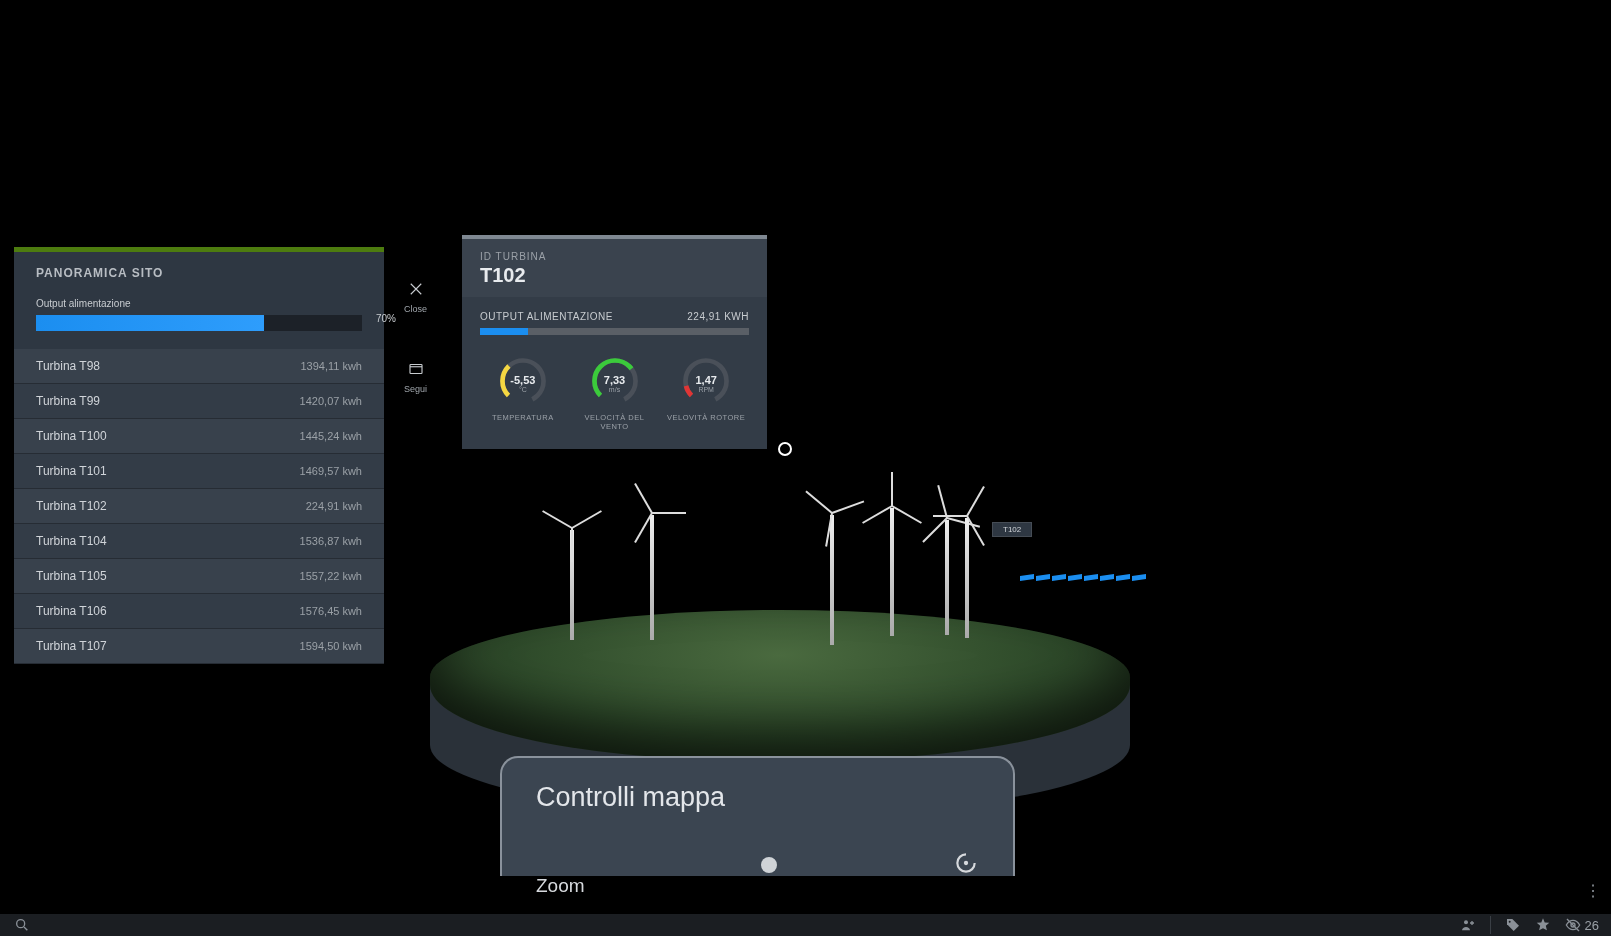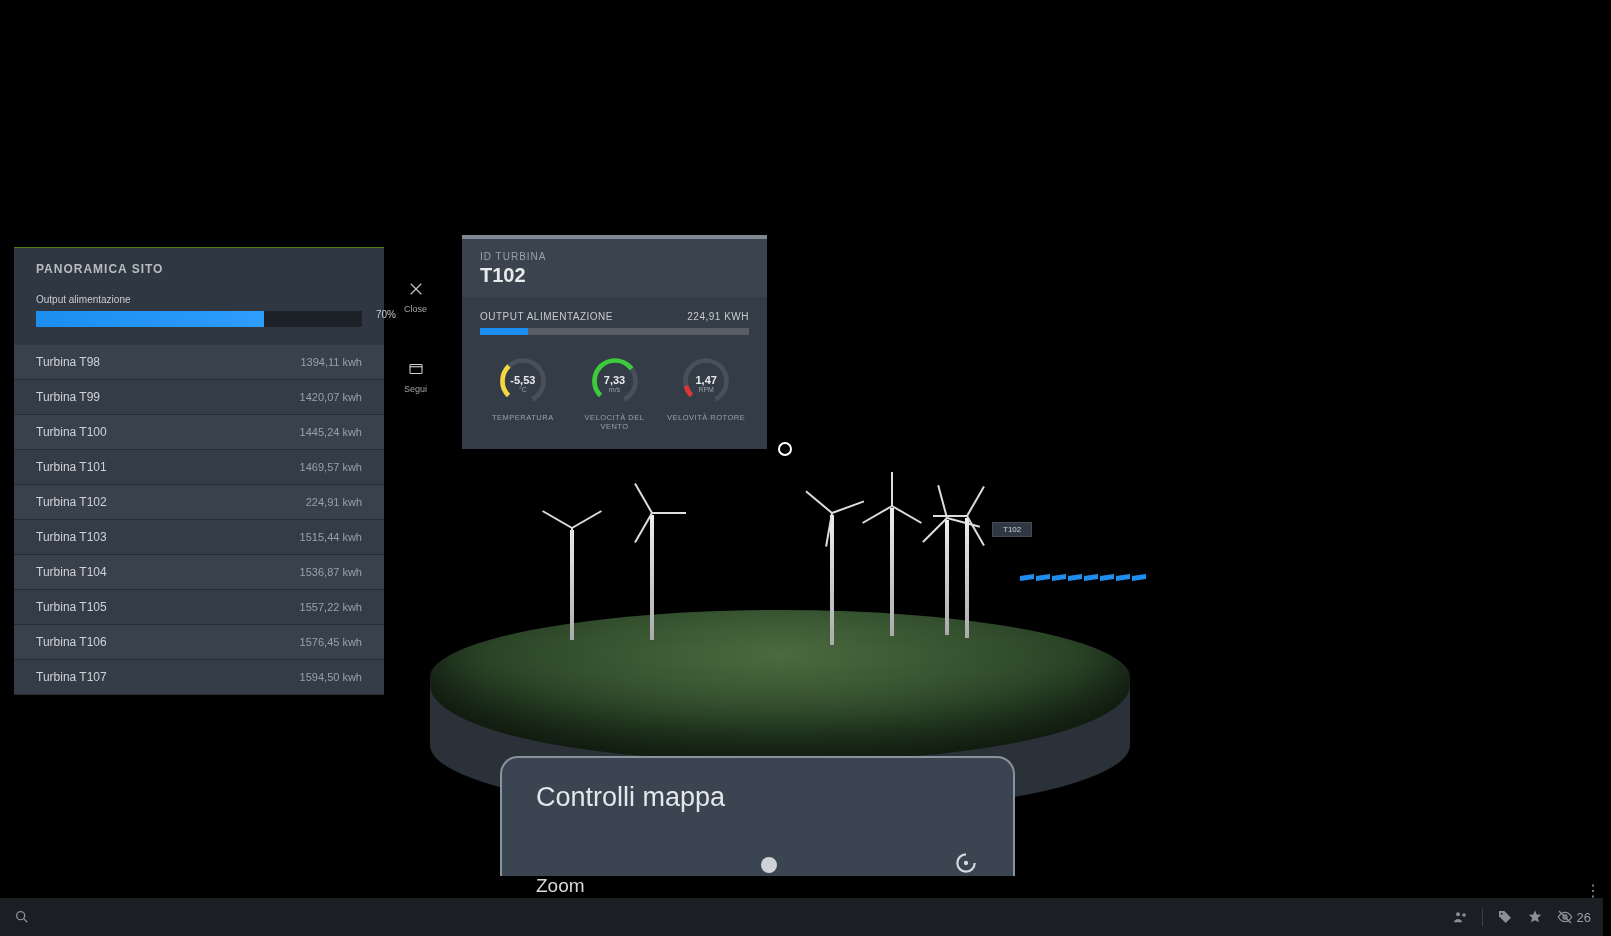--- a/index.html
+++ b/index.html
@@ -13,21 +13,21 @@
   position: relative;
 }
 
 
 .panel-site {
   position: absolute;
   left: 14px;
   top: 247px;
   width: 370px;
   background: #2e3742;
-  border-top: 1px solid #4d7c0f;
+  border-top: 5px solid #4d7c0f;
   box-shadow: 0 4px 12px rgba(0,0,0,.5);
 }
 .panel-site-header { padding: 14px 22px 10px; }
 .panel-site-title { font-size: 12px; letter-spacing: 1px; color: #b8bdc3; font-weight: 600; }
 .po-row { margin-top: 18px; }
 .po-label { font-size: 10px; color: #c8ccd0; margin-bottom: 6px; }
 .po-bar-wrap { position: relative; height: 16px; background: #1c2128; }
 .po-bar-fill { position: absolute; left: 0; top: 0; bottom: 0; background: linear-gradient(90deg,#1b8ef0,#2e9dfc); }
 .po-bar-pct { position: absolute; right: -34px; top: -2px; font-size: 10px; color: #c8ccd0; }
 
@@ -137,21 +137,21 @@
   padding:24px 34px 0;
 }
 .map-controls-title{ font-size:27px; color:#e3e6ea; font-weight:500;}
 .map-zoom-row{ display:flex; justify-content:space-between; align-items:center; margin-top:20px;}
 .map-zoom-lbl{ font-size:19px; color:#d6d9dd;margin-top:42px;}
 .map-slider-knob{ width:16px; height:16px; border-radius:50%; background:#cfd3d7;}
 .map-icon svg{ width:26px; height:26px; fill:#d6d9dd;}
 
 
 .statusbar{
-  position:absolute; left:0; right:8px; bottom:0; height:38px;
+  position:absolute; left:0; right:0; bottom:0; height:22px;
   background:#1b1e22;
   display:flex; justify-content:flex-end; align-items:center;
   padding:0 12px; gap:14px;
 }
 .sb-left{ position:absolute; left:14px; display:flex; align-items:center;}
 .sb-icon{ width:16px; height:16px; fill:#8a9097; cursor:pointer;}
 .sb-sep{ width:1px; height:18px; background:#3a3f45;}
 .sb-count{ font-size:13px; color:#9aa0a6; display:flex; align-items:center; gap:4px;}
 .sb-lock{ position:absolute; right:10px; top:-22px;}
 
@@ -183,24 +183,20 @@
         <span class="turbine-name">Turbina T100</span>
         <span class="turbine-val">1445,24 kwh</span>
       </div>
       <div class="turbine-row">
         <span class="turbine-name">Turbina T101</span>
         <span class="turbine-val">1469,57 kwh</span>
       </div>
       <div class="turbine-row">
         <span class="turbine-name">Turbina T102</span>
         <span class="turbine-val">224,91 kwh</span>
-      </div>
-      <div class="turbine-row">
-        <span class="turbine-name">Turbina T103</span>
-        <span class="turbine-val">1515,44 kwh</span>
       </div>
       <div class="turbine-row">
         <span class="turbine-name">Turbina T104</span>
         <span class="turbine-val">1536,87 kwh</span>
       </div>
       <div class="turbine-row">
         <span class="turbine-name">Turbina T105</span>
         <span class="turbine-val">1557,22 kwh</span>
       </div>
       <div class="turbine-row">

